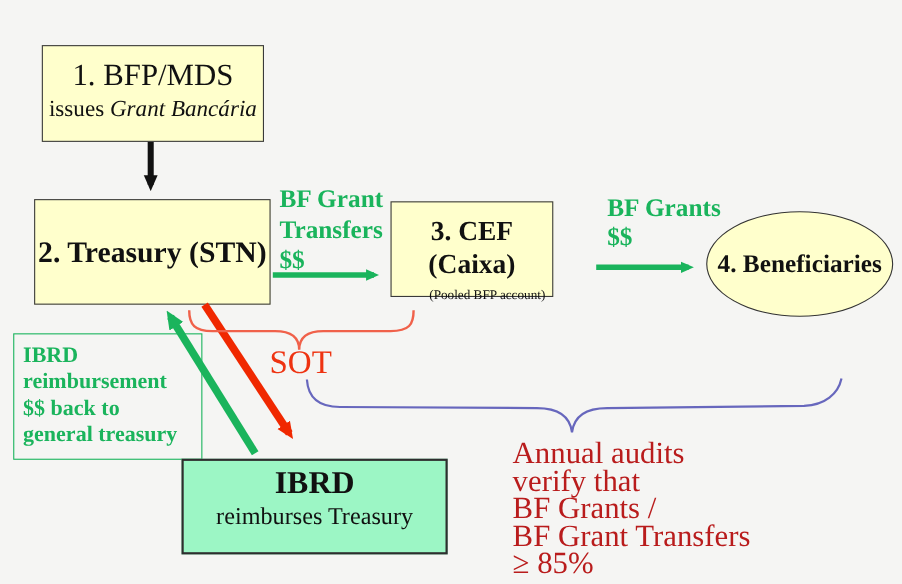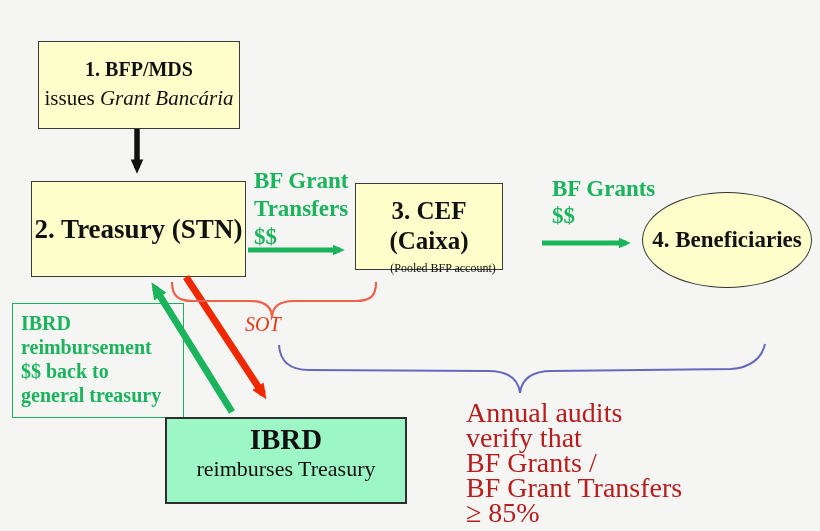--- a/index.html
+++ b/index.html
@@ -7,21 +7,21 @@
     position:relative;width:820px;height:531px;overflow:hidden;
     background:#f5f5f3;
     font-family:"Liberation Serif","DejaVu Serif",serif;
     color:#111;
   }
   .node{
     position:absolute;background:#ffffcc;border:1.6px solid #3a3a3a;
     box-sizing:border-box;text-align:center;
   }
   .box1{left:38px;top:41px;width:202px;height:88px;padding-top:11px;}
-  .box1 .node-title{font-size:20px;font-weight:bold;line-height:32px;text-align:center;}
+  .box1 .node-title{font-size:28px;font-weight:normal;line-height:32px;text-align:center;}
   .box1 .node-sub{font-size:21px;line-height:26px;}
   .box2{left:31px;top:181px;width:215px;height:96px;display:flex;align-items:center;justify-content:center;}
   .box2 .node-title{font-size:27px;font-weight:bold;white-space:nowrap;}
   .box3{left:355px;top:183px;width:148px;height:87px;padding-top:12px;}
   .box3 .node-title{font-size:25px;font-weight:bold;line-height:30px;}
   .box3 .node-sub{font-size:12px;line-height:24px;white-space:nowrap;margin-left:28px;}
   .ellipse{
     position:absolute;left:642px;top:192px;width:170px;height:96px;
     background:#ffffcc;border:1.8px solid #333;border-radius:50%;
     box-sizing:border-box;display:flex;align-items:center;justify-content:center;text-align:center;
@@ -40,21 +40,21 @@
   }
   .ibrd-box .l1{font-size:29px;font-weight:bold;line-height:33px;}
   .ibrd-box .l2,.ibrd-box .l3{font-size:22px;line-height:25px;}
   .ibrd-box .pct{color:#ee2211;font-weight:bold;}
   .glabel{
     position:absolute;color:#1ab45c;font-weight:bold;
     font-size:23px;line-height:28px;white-space:nowrap;
   }
   .label-gt{left:254px;top:167px;}
   .label-bg{left:552px;top:175px;line-height:27px;}
-  .sot-label{position:absolute;left:245px;top:313px;font-size:20px;color:#ee3311;font-style:italic;}
+  .sot-label{position:absolute;left:245px;top:313px;font-size:30px;color:#ee3311;}
   .audit-note{
     position:absolute;left:466px;top:400px;color:#b91c1c;
     font-size:28px;line-height:25px;white-space:nowrap;
   }
   svg.layer{position:absolute;left:0;top:0;pointer-events:none;}
 </style>
 </head>
 <body>
 
 <div class="canvas">

